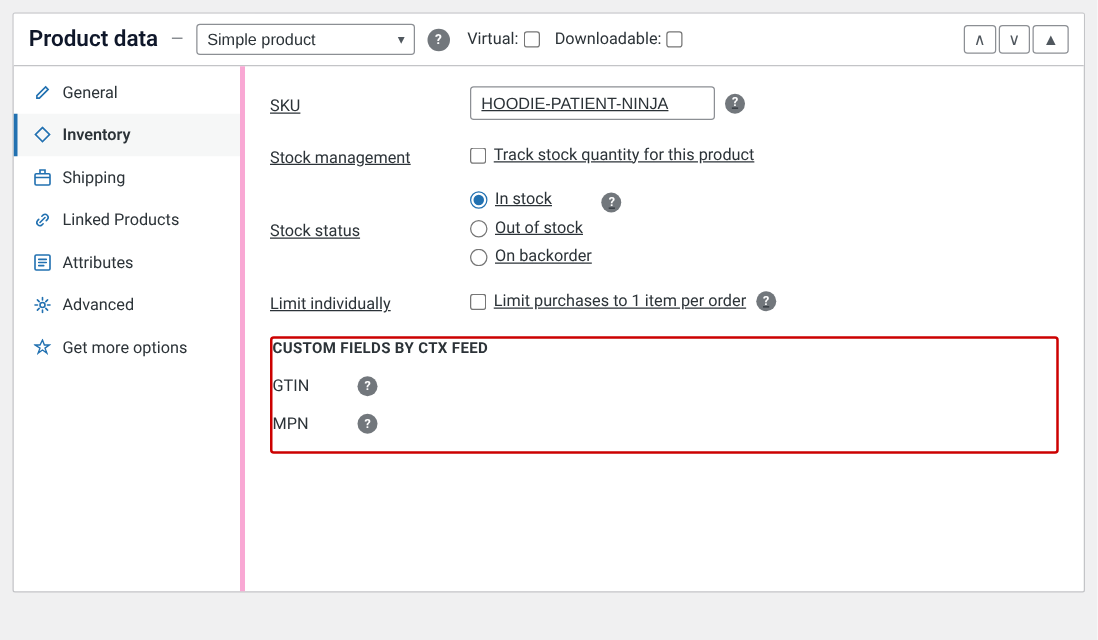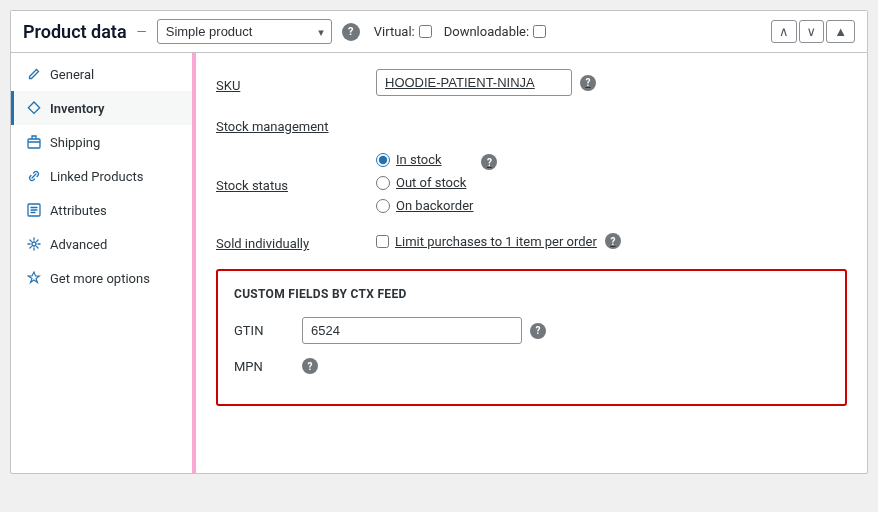--- a/index.html
+++ b/index.html
@@ -219,21 +219,20 @@
     .radio-label input[type="radio"] {
       accent-color: #2271b1;
       width: 14px;
       height: 14px;
     }
 
     
     .custom-fields-section {
       border: 2px solid #cc0000;
       border-radius: 3px;
-      padding: 16px;
       margin-top: 8px;
     }
     .custom-fields-title {
       font-size: 12px;
       font-weight: 700;
       color: #2c3338;
       text-transform: uppercase;
       margin-bottom: 16px;
       letter-spacing: 0.3px;
     }
@@ -372,20 +371,26 @@
       <div class="form-row">
         <div class="form-label">SKU</div>
         <div class="form-control-wrap">
           <input type="text" class="form-input" value="HOODIE-PATIENT-NINJA" style="">
           <div class="help-icon">?</div>
         </div>
       </div>
 
       <div class="form-row">
         <div class="form-label">Stock management</div>
+        <div class="form-control-wrap">
+          <label class="checkbox-label">
+            <input type="checkbox" style="">
+            <span>Track stock quantity for this product</span>
+          </label>
+        </div>
       </div>
 
       <div class="form-row">
         <div class="form-label">Stock status</div>
         <div class="form-control-wrap">
           <div class="radio-group">
             <label class="radio-label">
               <input type="radio" name="stock_status" value="instock" checked="" style="">
               <span>In stock</span>
             </label>
@@ -396,36 +401,35 @@
             <label class="radio-label">
               <input type="radio" name="stock_status" value="onbackorder" style="">
               <span>On backorder</span>
             </label>
           </div>
           <div class="help-icon" style="align-self: flex-start; margin-top: 2px;">?</div>
         </div>
       </div>
 
       <div class="form-row">
-        <div class="form-label">Sold individually</div>
+        <div class="form-label">Limit individually</div>
         <div class="form-control-wrap">
           <label class="checkbox-label">
             <input type="checkbox" style="">
             <span>Limit purchases to 1 item per order</span>
           </label>
           <div class="help-icon">?</div>
         </div>
       </div>
 
       <div class="custom-fields-section">
         <div class="custom-fields-title">CUSTOM FIELDS by CTX Feed</div>
 
         <div class="custom-field-row">
           <div class="custom-field-label">GTIN</div>
-          <input type="text" class="custom-field-input" value="6524" style="">
           <div class="help-icon">?</div>
         </div>
 
         <div class="custom-field-row">
           <div class="custom-field-label">MPN</div>
           <div class="help-icon">?</div>
         </div>
       </div>
 
     </div>

